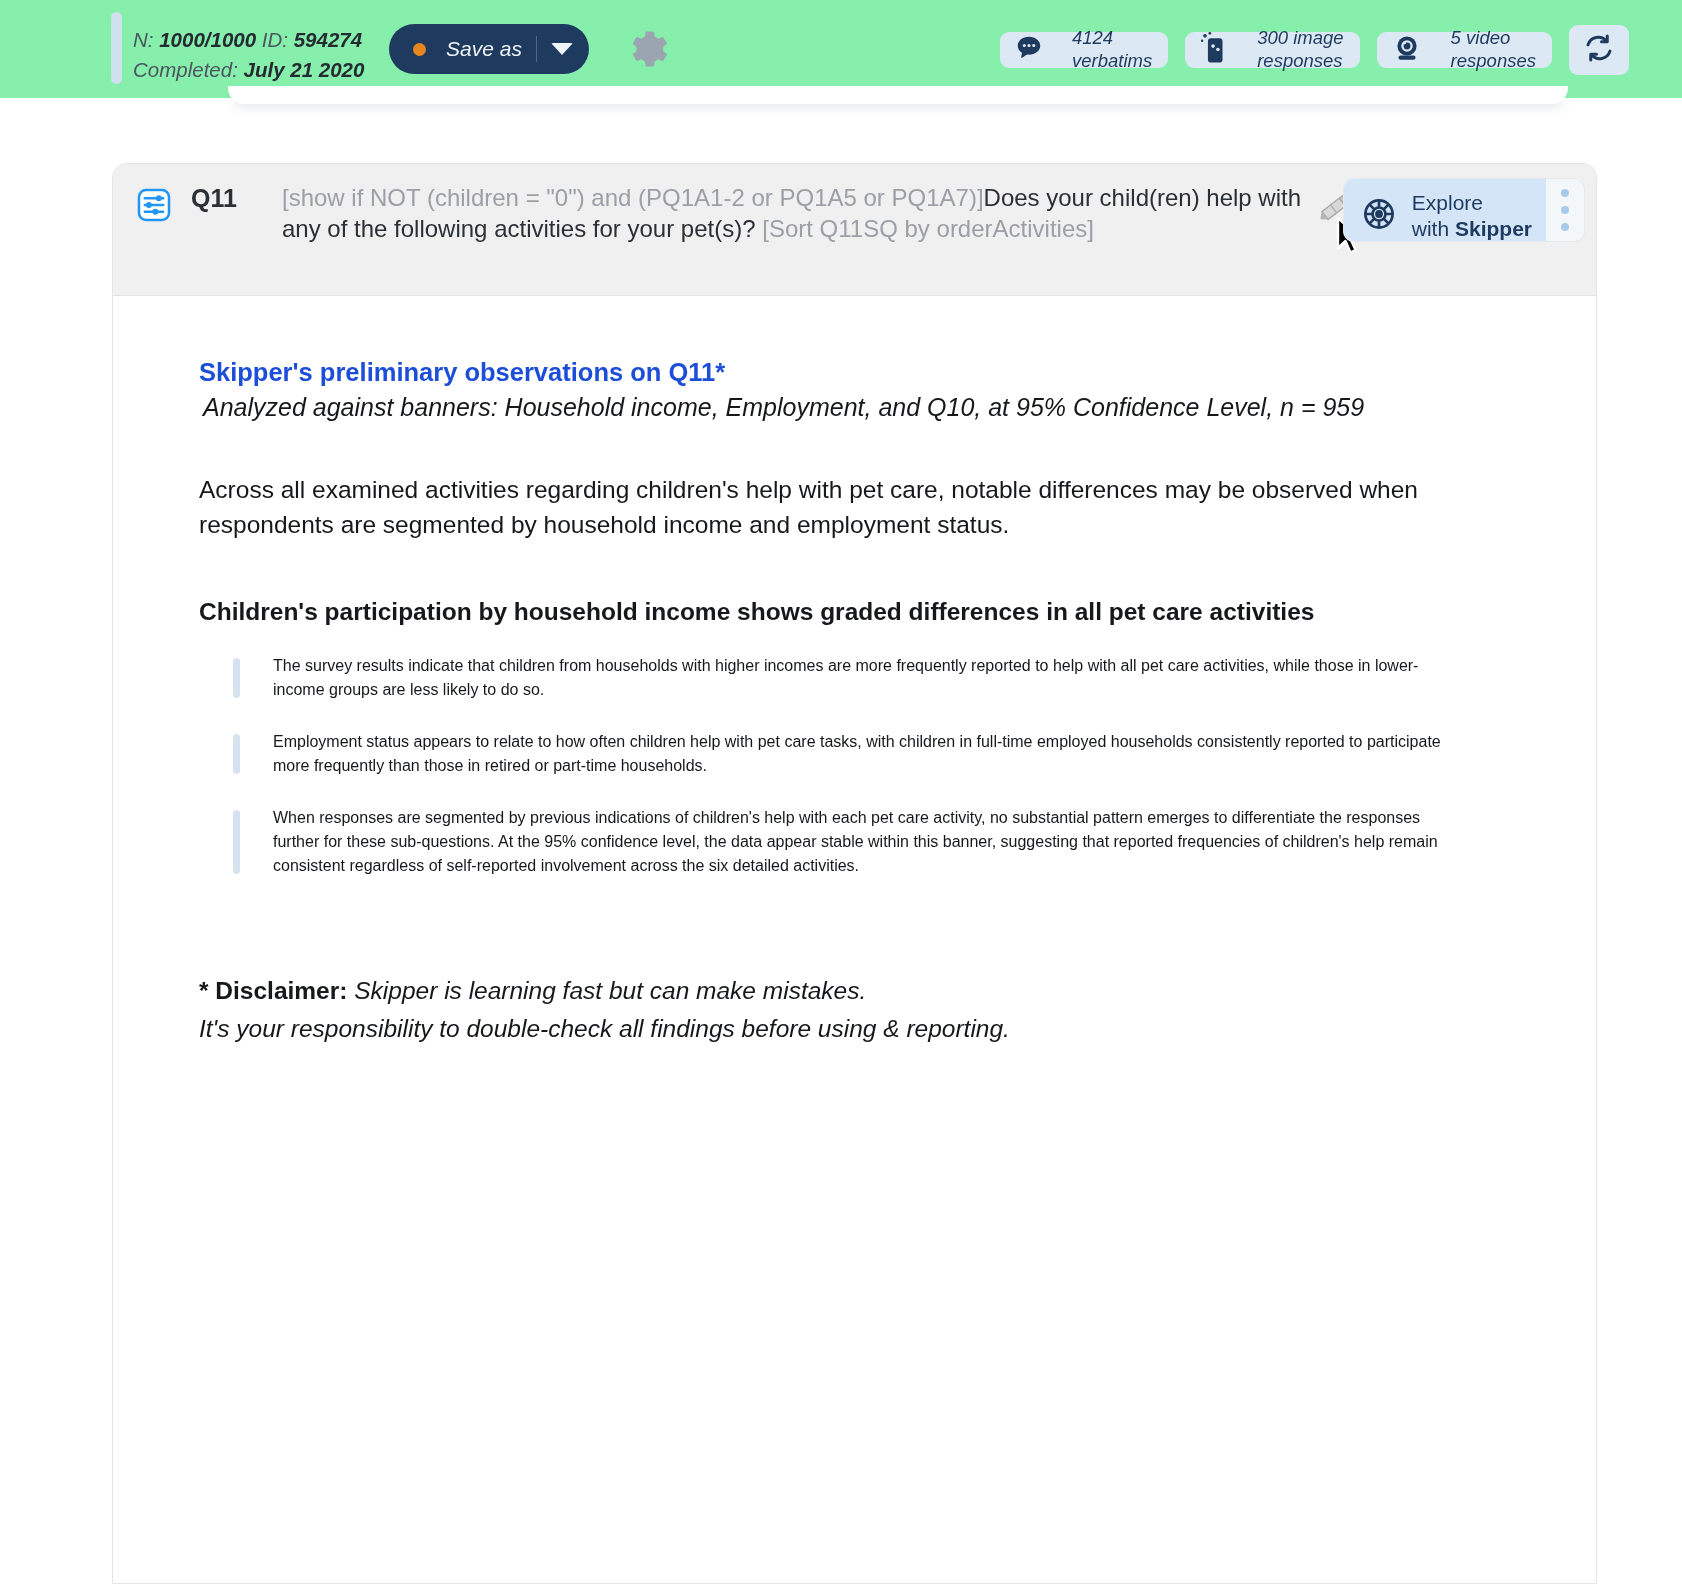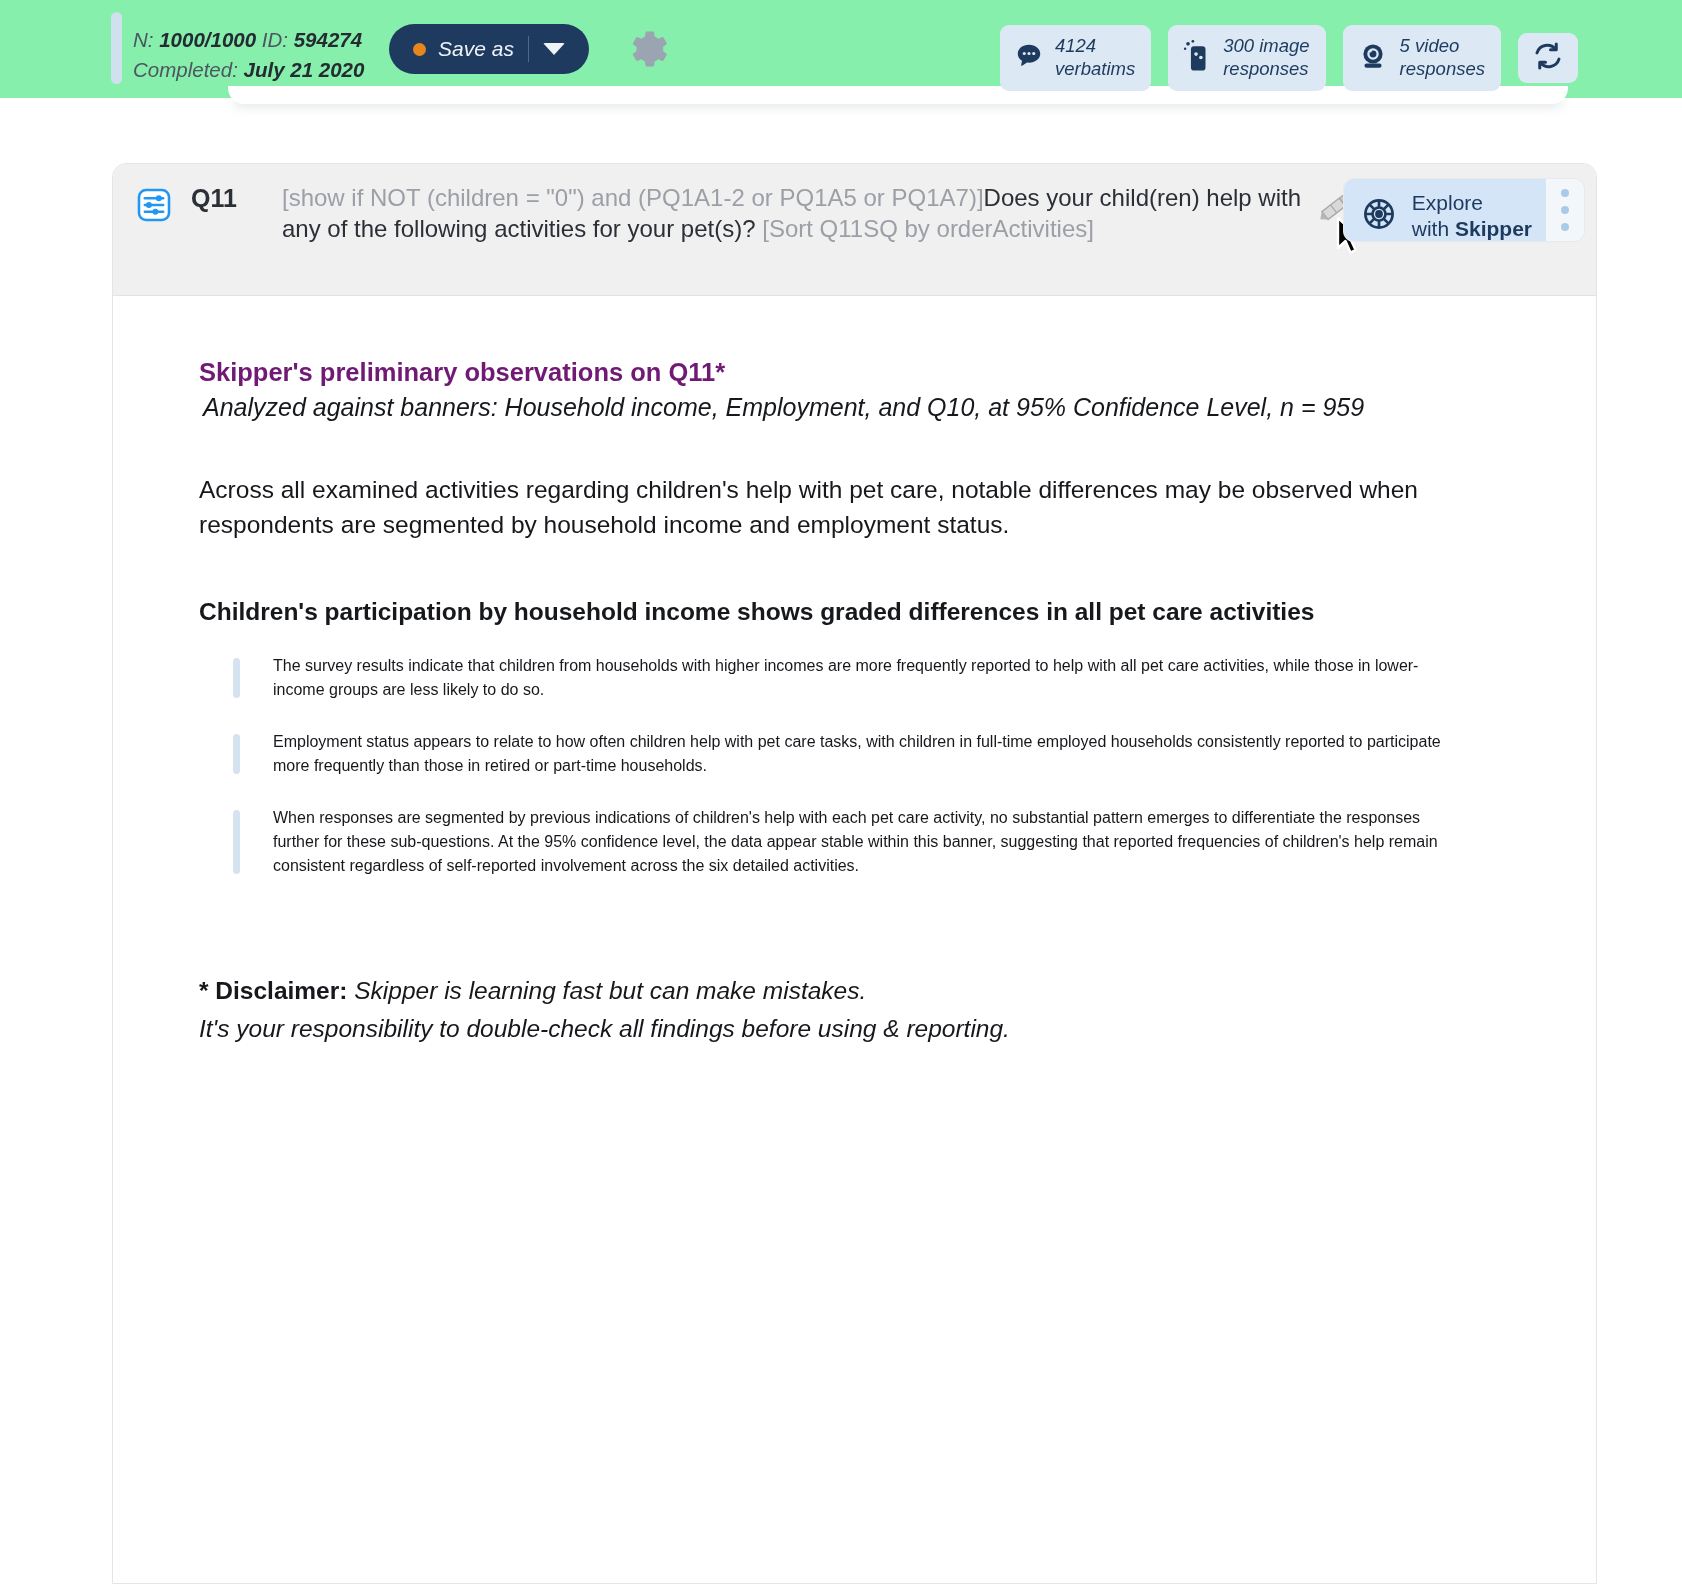--- a/index.html
+++ b/index.html
@@ -38,37 +38,37 @@
   .saveas {
     position: absolute; left: 389px; top: 24px; width: 200px; height: 50px;
     background: #1e3a5f; border-radius: 25px;
     display: flex; align-items: center; cursor: pointer;
   }
   .saveas .dot {
     width: 13px; height: 13px; border-radius: 50%; background: #e8861e;
     margin-left: 24px; flex: 0 0 auto;
   }
   .saveas .lbl {
-    color: #eef3f8; font-size: 21px; margin-left: 12px; white-space: nowrap;
+    color: #eef3f8; font-size: 21px; margin-left: 20px; white-space: nowrap;
   }
   .saveas .sep {
     width: 1px; height: 26px; background: #5a7characters; background:#51688a; margin-left: 14px;
   }
   .saveas .caret {
     margin-left: 14px; width: 0; height: 0;
     border-left: 11px solid transparent; border-right: 11px solid transparent;
     border-top: 12px solid #eef3f8; border-radius: 2px;
   }
 
   .gear { position: absolute; left: 627px; top: 28px; cursor:pointer; }
 
   .badges { position: absolute; left: 1000px; top: 25px; display: flex; align-items: center; gap: 17px; }
   .badge {
-    background: #dce9f4; border-radius: 9px; height: 66px;
-    display: flex; align-items: center; padding: 0 16px 0 14px; gap: 11px;
+    background: #dce9f4; border-radius: 9px; height: 36px;
+    display: flex; align-items: center; padding: 0 16px 0 14px; gap: 28px;
     cursor: pointer;
   }
   .badge .btxt { font-size: 18.5px; color: #1e3a5f; line-height: 1.22; white-space: nowrap; }
   .refresh-btn {
     background: #dce9f4; border-radius: 9px; width: 60px; height: 50px;
     display: flex; align-items: center; justify-content: center; cursor: pointer;
   }
 
   
   .card {
@@ -110,21 +110,21 @@
   .explore .etxt { font-size: 21px; line-height: 1.25; color: #1e3a5f; white-space: nowrap; }
   .explore .etxt b { font-weight: 700; }
   .kebab {
     width: 38px; background: #f4f7fa; display: flex; flex-direction: column;
     align-items: center; justify-content: center; gap: 9px; cursor: pointer;
   }
   .kebab span { width: 8px; height: 8px; border-radius: 50%; background: #a9cbe9; display:block; }
 
   
   .qbody { padding: 62px 80px 0 86px; }
-  .h-main { font-size: 25.5px; font-weight: 700; color: #701a75; margin: 0 0 6px 0; }
+  .h-main { font-size: 25.5px; font-weight: 700; color: #1d4ed8; margin: 0 0 6px 0; }
   .sub-ital { font-size: 25px; font-style: italic; color: #16181c; margin: 4px; }
   .para { font-size: 24.5px; color: #16181c; line-height: 1.43; margin: 50px 0 0 0; max-width: 1230px; }
   .h-sec { font-size: 24.5px; font-weight: 700; color: #16181c; margin: 56px 0 0 0; }
   .quote {
     position: relative; margin: 28px 0 0 34px; padding-left: 40px;
     font-size: 16px; color: #16181c; line-height: 1.5; max-width: 1210px;
   }
   .quote::before {
     content: ""; position: absolute; left: 0; top: 4px; bottom: 4px;
     width: 7px; background: #d5e3f1; border-radius: 4px;

